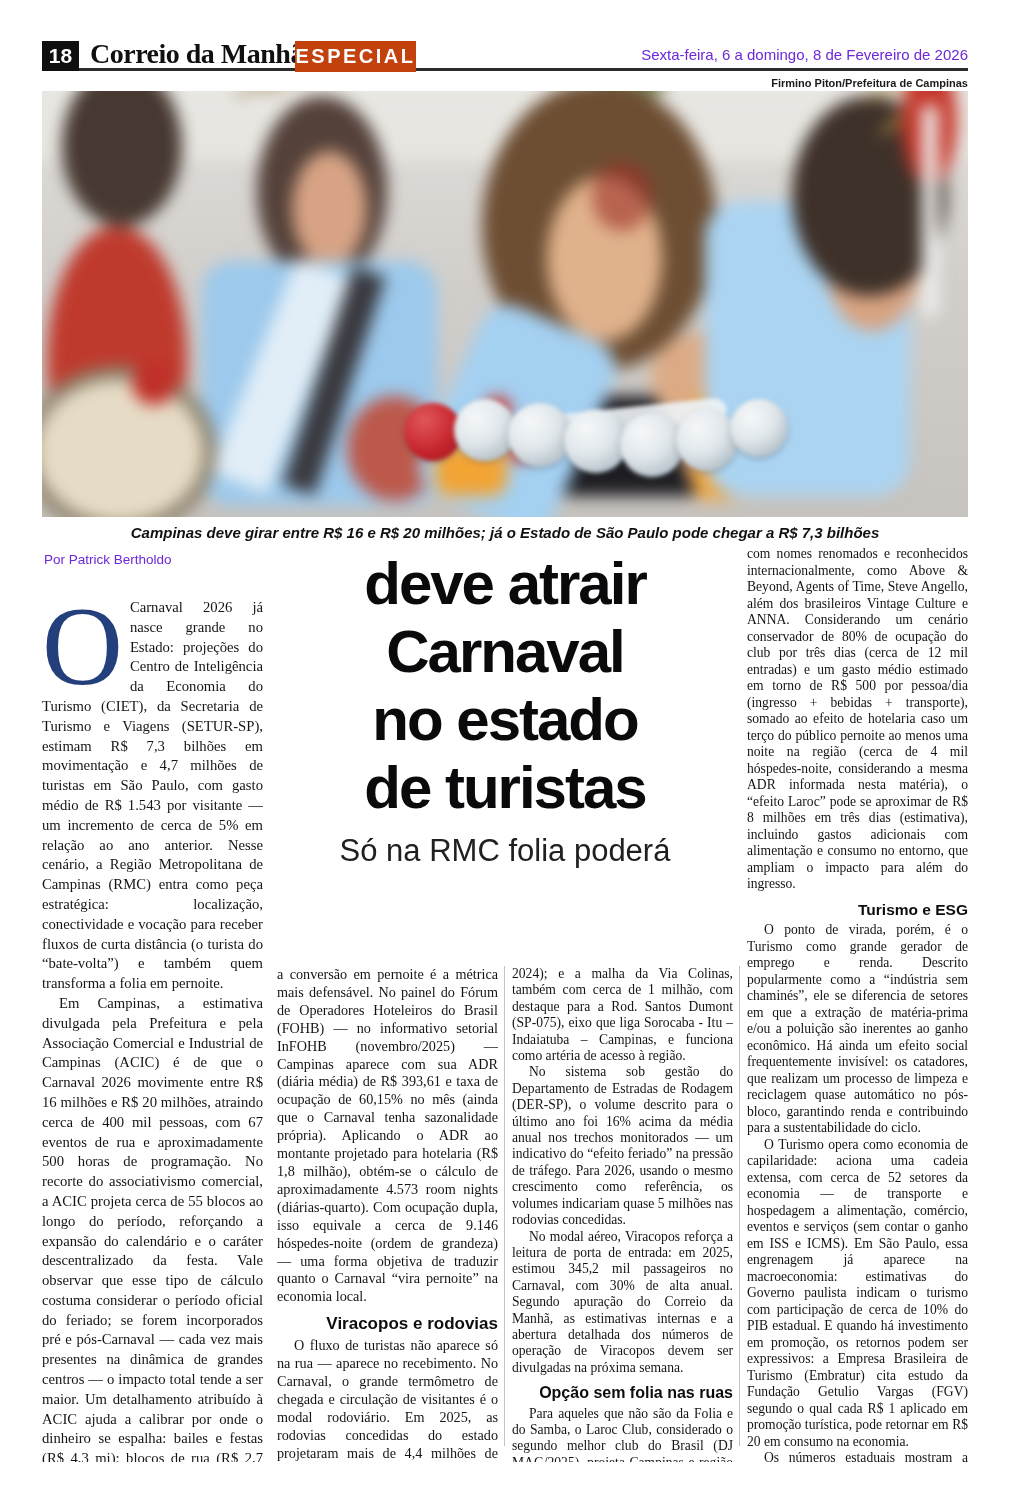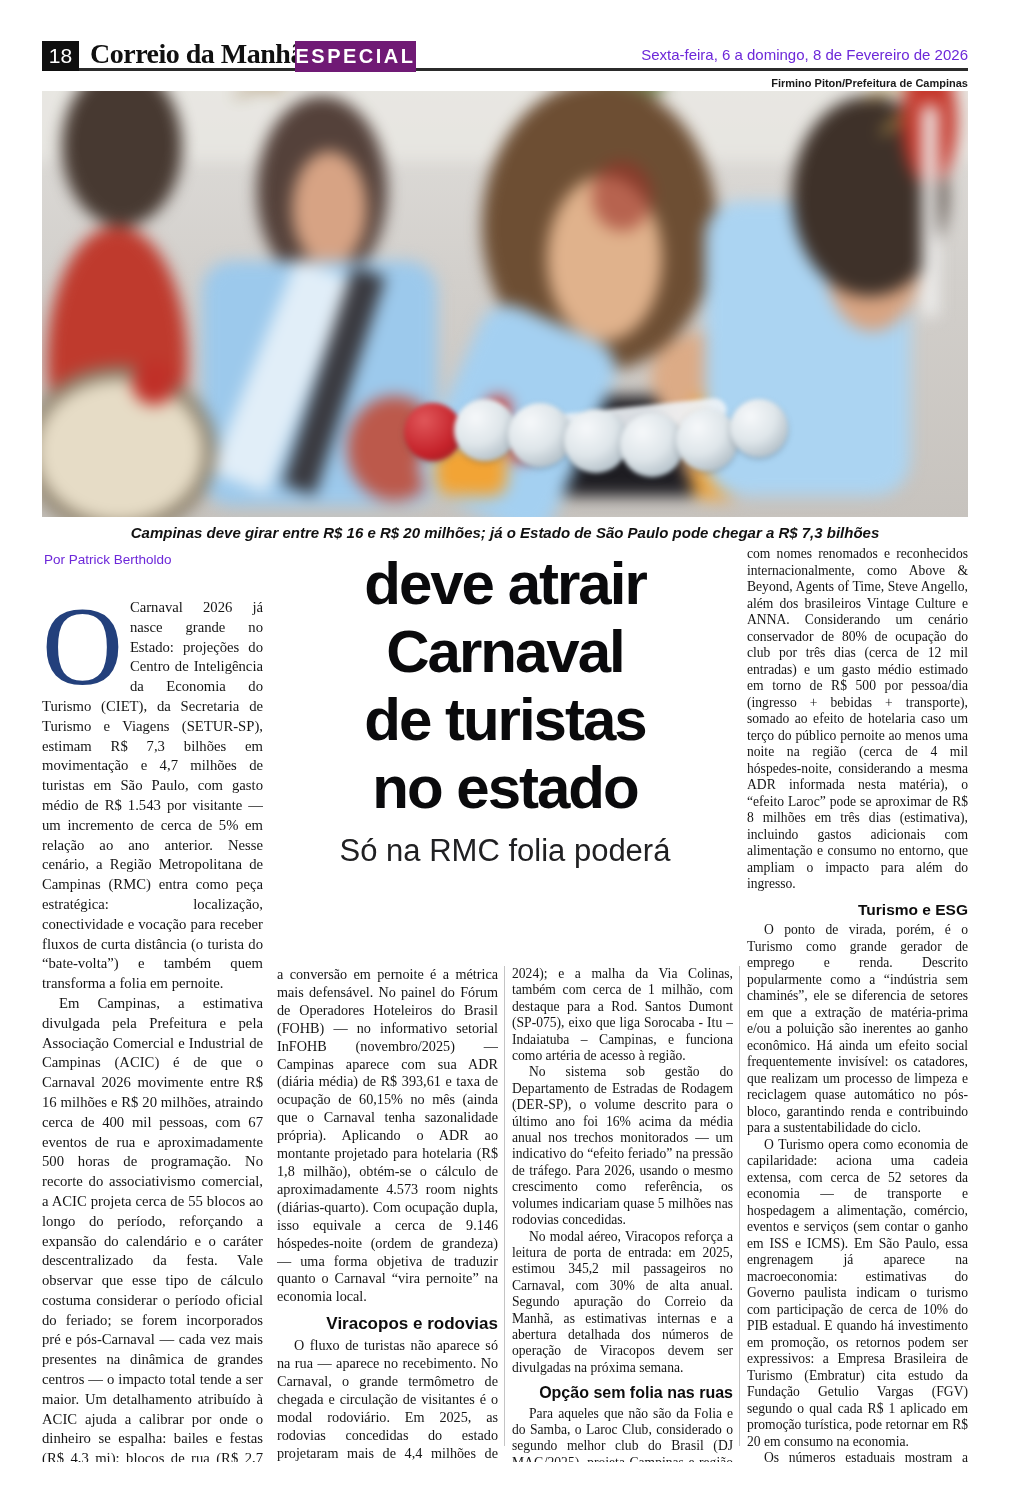--- a/index.html
+++ b/index.html
@@ -6,31 +6,31 @@
   html,body { background:#888; }
   .page {
     position:relative; width:1010px; height:1488px; background:#ffffff;
     margin:0 auto; overflow:hidden;
     font-family:"Liberation Serif", serif; color:#141414;
   }
   
   .pagenum {
     position:absolute; left:42px; top:41px; width:37px; height:30px;
     background:#0f0f0f; color:#fff; font-family:"Liberation Sans",sans-serif;
-    font-weight:normal; font-size:21px; display:flex; align-items:center; justify-content:center;
+    font-weight:bold; font-size:21px; display:flex; align-items:center; justify-content:center;
     z-index:3;
   }
   .nameplate {
     position:absolute; left:90px; top:38px;
     font-family:"Liberation Serif",serif; font-weight:bold; font-size:28px;
     letter-spacing:-0.5px; color:#101010; z-index:3;
   }
   .section-badge {
     position:absolute; left:295px; top:41px; width:121px; height:31px;
-    background:#701a75; color:#fff; font-family:"Liberation Sans",sans-serif;
+    background:#c2410c; color:#fff; font-family:"Liberation Sans",sans-serif;
     font-weight:bold; font-size:20px; letter-spacing:2.5px;
     display:flex; align-items:center; justify-content:center; z-index:3;
   }
   .header-rule {
     position:absolute; left:42px; top:68px; width:926px; height:3px; background:#2b2b2b; z-index:2;
   }
   .edition-date {
     position:absolute; right:42px; top:46px; font-family:"Liberation Sans",sans-serif;
     font-size:15px; color:#6d28d9; z-index:3;
   }
@@ -157,22 +157,22 @@
       <div class="disc" style="left:688px;top:308px;width:58px;height:58px"></div>
     </div>
   </div>
 
   <div class="caption">Campinas deve girar entre R$ 16 e R$ 20 milhões; já o Estado de São Paulo pode chegar a R$ 7,3 bilhões</div>
   <div class="byline">Por Patrick Bertholdo</div>
 
   <div class="headline-block">
     <div class="headline-line">deve atrair</div>
     <div class="headline-line">Carnaval</div>
+    <div class="headline-line">no estado</div>
     <div class="headline-line">de turistas</div>
-    <div class="headline-line">no estado</div>
     <div class="deck">
       <div class="deck-line">Só na RMC folia poderá</div>
     </div>
   </div>
 
   <div class="col-rule rule-a"></div>
   <div class="col-rule rule-b"></div>
 
   <div class="col col1">
     <p><span class="dropcap">O</span><span>Carnaval 2026 já nasce grande no Estado: projeções do Centro de Inteligência da Economia do Turismo (CIET), da Secretaria de Turismo e Viagens (SETUR-SP), estimam R$ 7,3 bilhões em movimentação e 4,7 milhões de turistas em São Paulo, com gasto médio de R$ 1.543 por visitante — um incremento de cerca de 5% em relação ao ano anterior. Nesse cenário, a Região Metropolitana de Campinas (RMC) entra como peça estratégica: localização, conectividade e vocação para receber fluxos de curta distância (o turista do “bate-volta”) e também quem transforma a folia em pernoite.</span></p>

